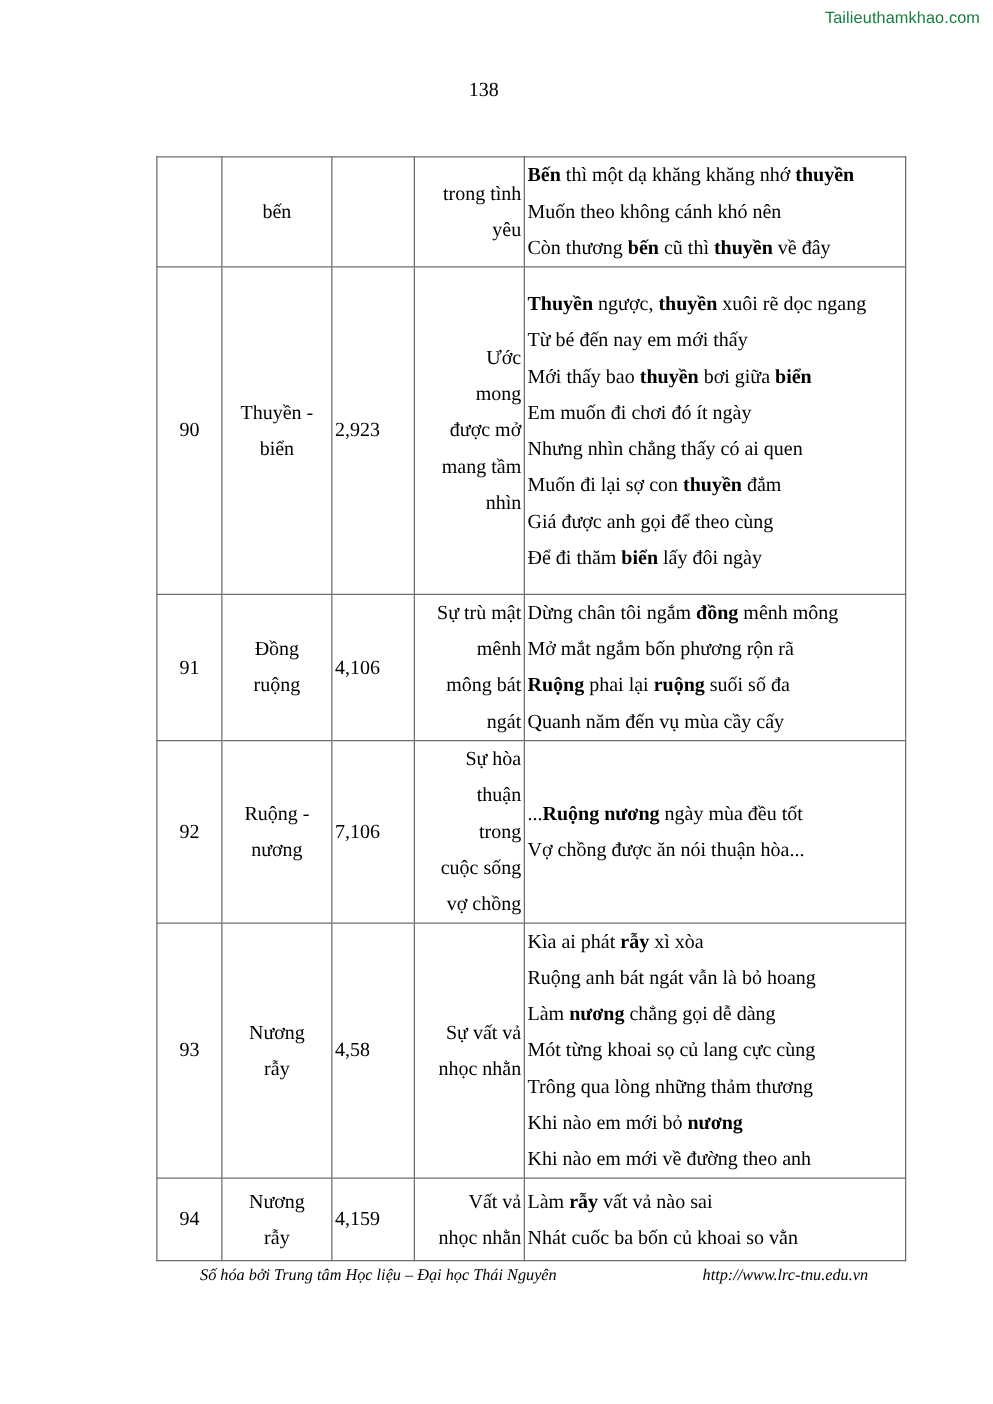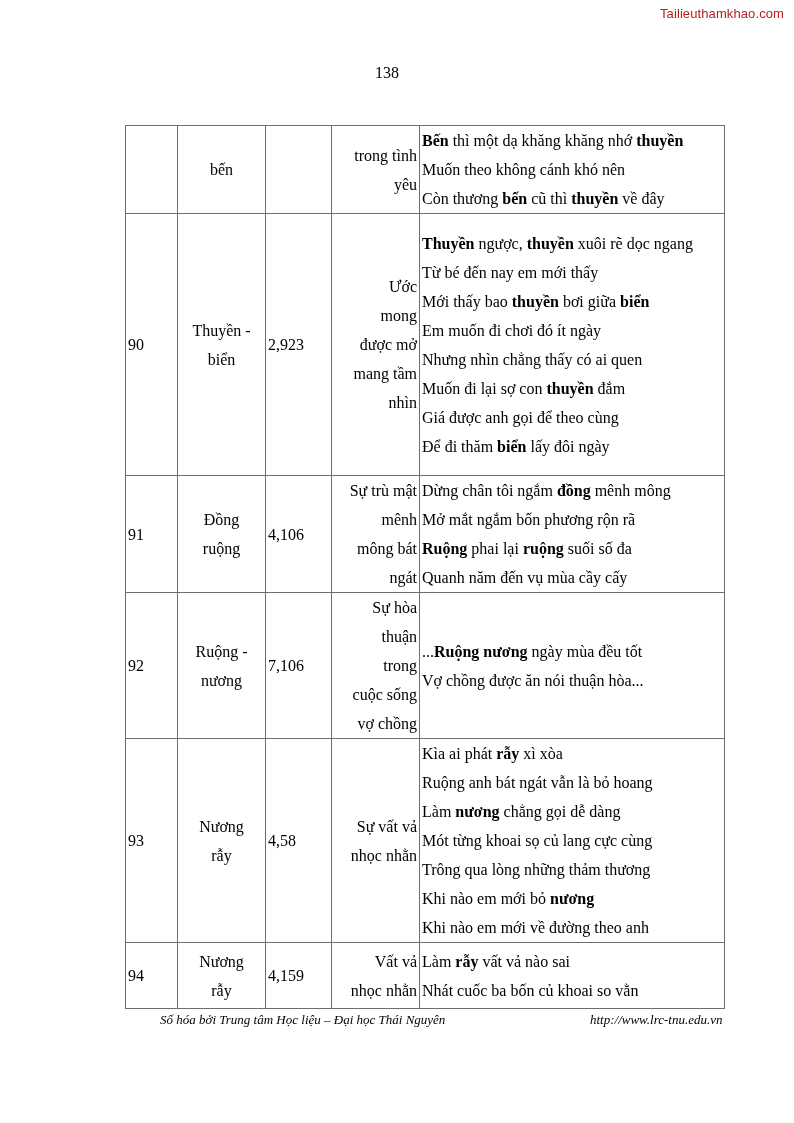--- a/index.html
+++ b/index.html
@@ -1,36 +1,36 @@
 <!DOCTYPE html>
 <html><head>
 <meta charset="utf-8">
 <style>
   html, body { margin: 0; padding: 0; background: #ffffff; }
   body { width: 794px; height: 1123px; position: relative; overflow: hidden;
          font-family: "Liberation Serif", "DejaVu Serif", serif; color: #000; }
   .watermark { position: absolute; top: 6px; right: 10px; font-family: "Liberation Sans", "DejaVu Sans", sans-serif;
-               font-size: 13px; color: #b91c1c; letter-spacing: 0.1px; }
+               font-size: 13px; color: #15803d; letter-spacing: 0.1px; }
   .page-number { position: absolute; top: 64px; left: 0; width: 774px; text-align: center; font-size: 16px; }
   table.main { position: absolute; left: 125px; top: 125px; border-collapse: collapse; table-layout: fixed;
                width: 600px; font-size: 16px; line-height: 29px; }
   table.main td { border: 1.5px solid #6e6e6e; padding: 0 2px; vertical-align: middle; }
-  td.c-no { width: 47px; text-align: left; }
+  td.c-no { width: 47px; text-align: center; }
   td.c-word { width: 83px; text-align: center; }
   td.c-val { width: 61px; text-align: left; }
   td.c-mean { width: 83px; text-align: right; padding: 0 1px; }
   td.c-verse { text-align: left; padding-left: 4px; padding-right: 3px; }
   td.top { vertical-align: top; }
   .justify { text-align: justify; text-align-last: left; }
   .line { display: block; white-space: nowrap; }
   .line.wrap { white-space: normal; }
   b { font-weight: bold; }
   .footer { position: absolute; top: 1012px; font-style: italic; font-size: 13px; }
   .footer.left { left: 160px; }
-  .footer.right { left: 562px; margin-left: 28px; }
+  .footer.right { left: 562px; }
 </style>
 </head>
 <body>
 
 <div class="watermark">Tailieuthamkhao.com</div>
 <div class="page-number">138</div>
 
 <table class="main">
   <tbody id="tbody">
       <tr style="height: 87px;">

